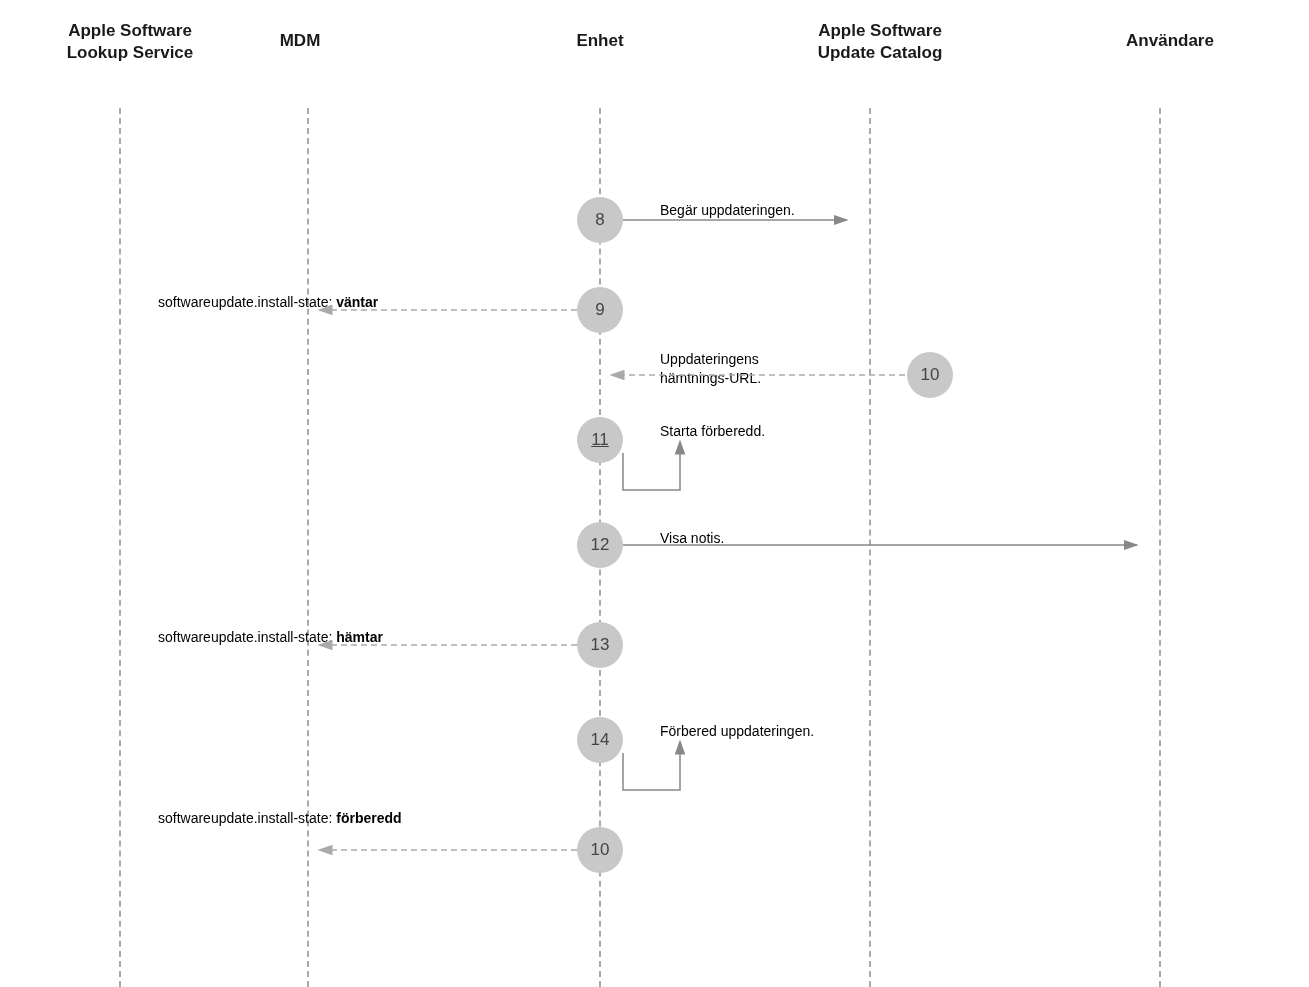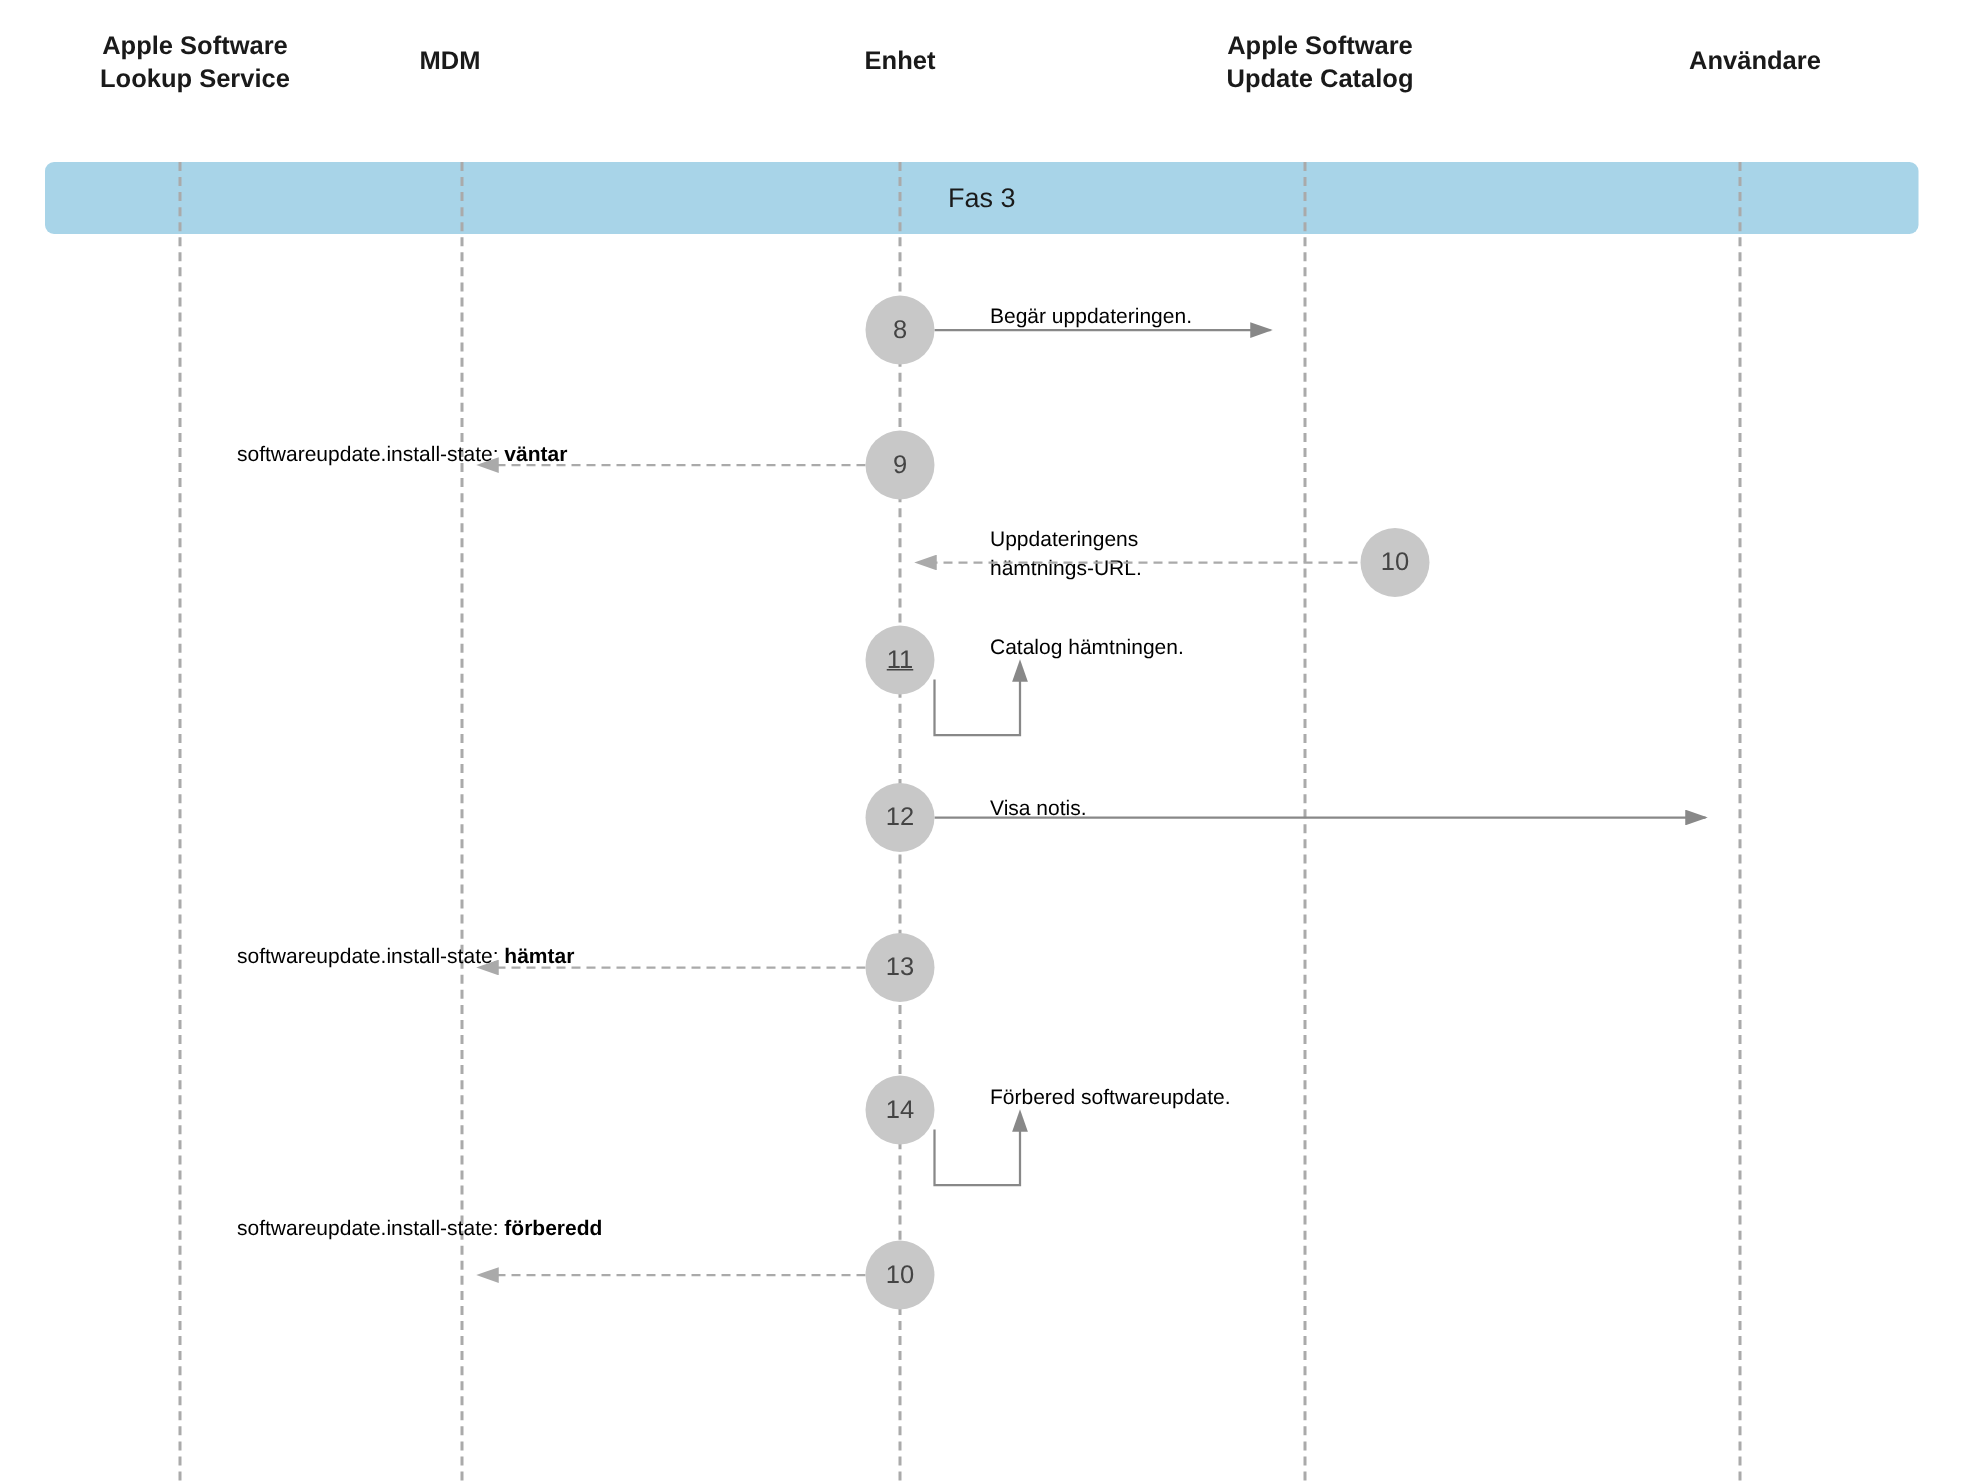--- a/index.html
+++ b/index.html
@@ -107,23 +107,20 @@
 <div class="diagram-container">
 
   <div class="header-row">
     <div class="header-col" style="position:absolute; left:50px; width:160px; top:20px;">Apple Software<br>Lookup Service</div>
     <div class="header-col" style="position:absolute; left:240px; width:120px; top:30px;">MDM</div>
     <div class="header-col" style="position:absolute; left:540px; width:120px; top:30px;">Enhet</div>
     <div class="header-col" style="position:absolute; left:800px; width:160px; top:20px;">Apple Software<br>Update Catalog</div>
     <div class="header-col" style="position:absolute; left:1090px; width:160px; top:30px;">Användare</div>
   </div>
 
-  <div class="phase-banner">
-    <span>Fas 3</span>
-  </div>
 
   <div class="vline" style="left: 119px;"></div>
   <div class="vline" style="left: 307px;"></div>
   <div class="vline" style="left: 599px;"></div>
   <div class="vline" style="left: 869px;"></div>
   <div class="vline" style="left: 1159px;"></div>
 
   <svg class="arrows-svg">
     <defs>
 
@@ -165,23 +162,23 @@
   <div class="step-circle" style="left:577px; top:622px;">13</div>
   <div class="step-circle" style="left:577px; top:717px;">14</div>
   <div class="step-circle" style="left:577px; top:827px;">10</div>
 
   <div class="arrow-label" style="left:660px; top:202px;">Begär uppdateringen.</div>
 
   <div class="arrow-label" style="left:158px; top:294px;">softwareupdate.install-state: <strong>väntar</strong></div>
 
   <div class="arrow-label" style="left:660px; top:350px; line-height:1.35;">Uppdateringens<br>hämtnings-URL.</div>
 
-  <div class="arrow-label" style="left:660px; top:423px;">Catalog hämtningen.</div>
+  <div class="arrow-label" style="left:660px; top:423px;">Starta förberedd.</div>
 
   <div class="arrow-label" style="left:660px; top:530px;">Visa notis.</div>
 
   <div class="arrow-label" style="left:158px; top:629px;">softwareupdate.install-state: <strong>hämtar</strong></div>
 
-  <div class="arrow-label" style="left:660px; top:723px;">Förbered softwareupdate.</div>
+  <div class="arrow-label" style="left:660px; top:723px;">Förbered uppdateringen.</div>
 
   <div class="arrow-label" style="left:158px; top:810px;">softwareupdate.install-state: <strong>förberedd</strong></div>
 
 </div>
 
 </body></html>

